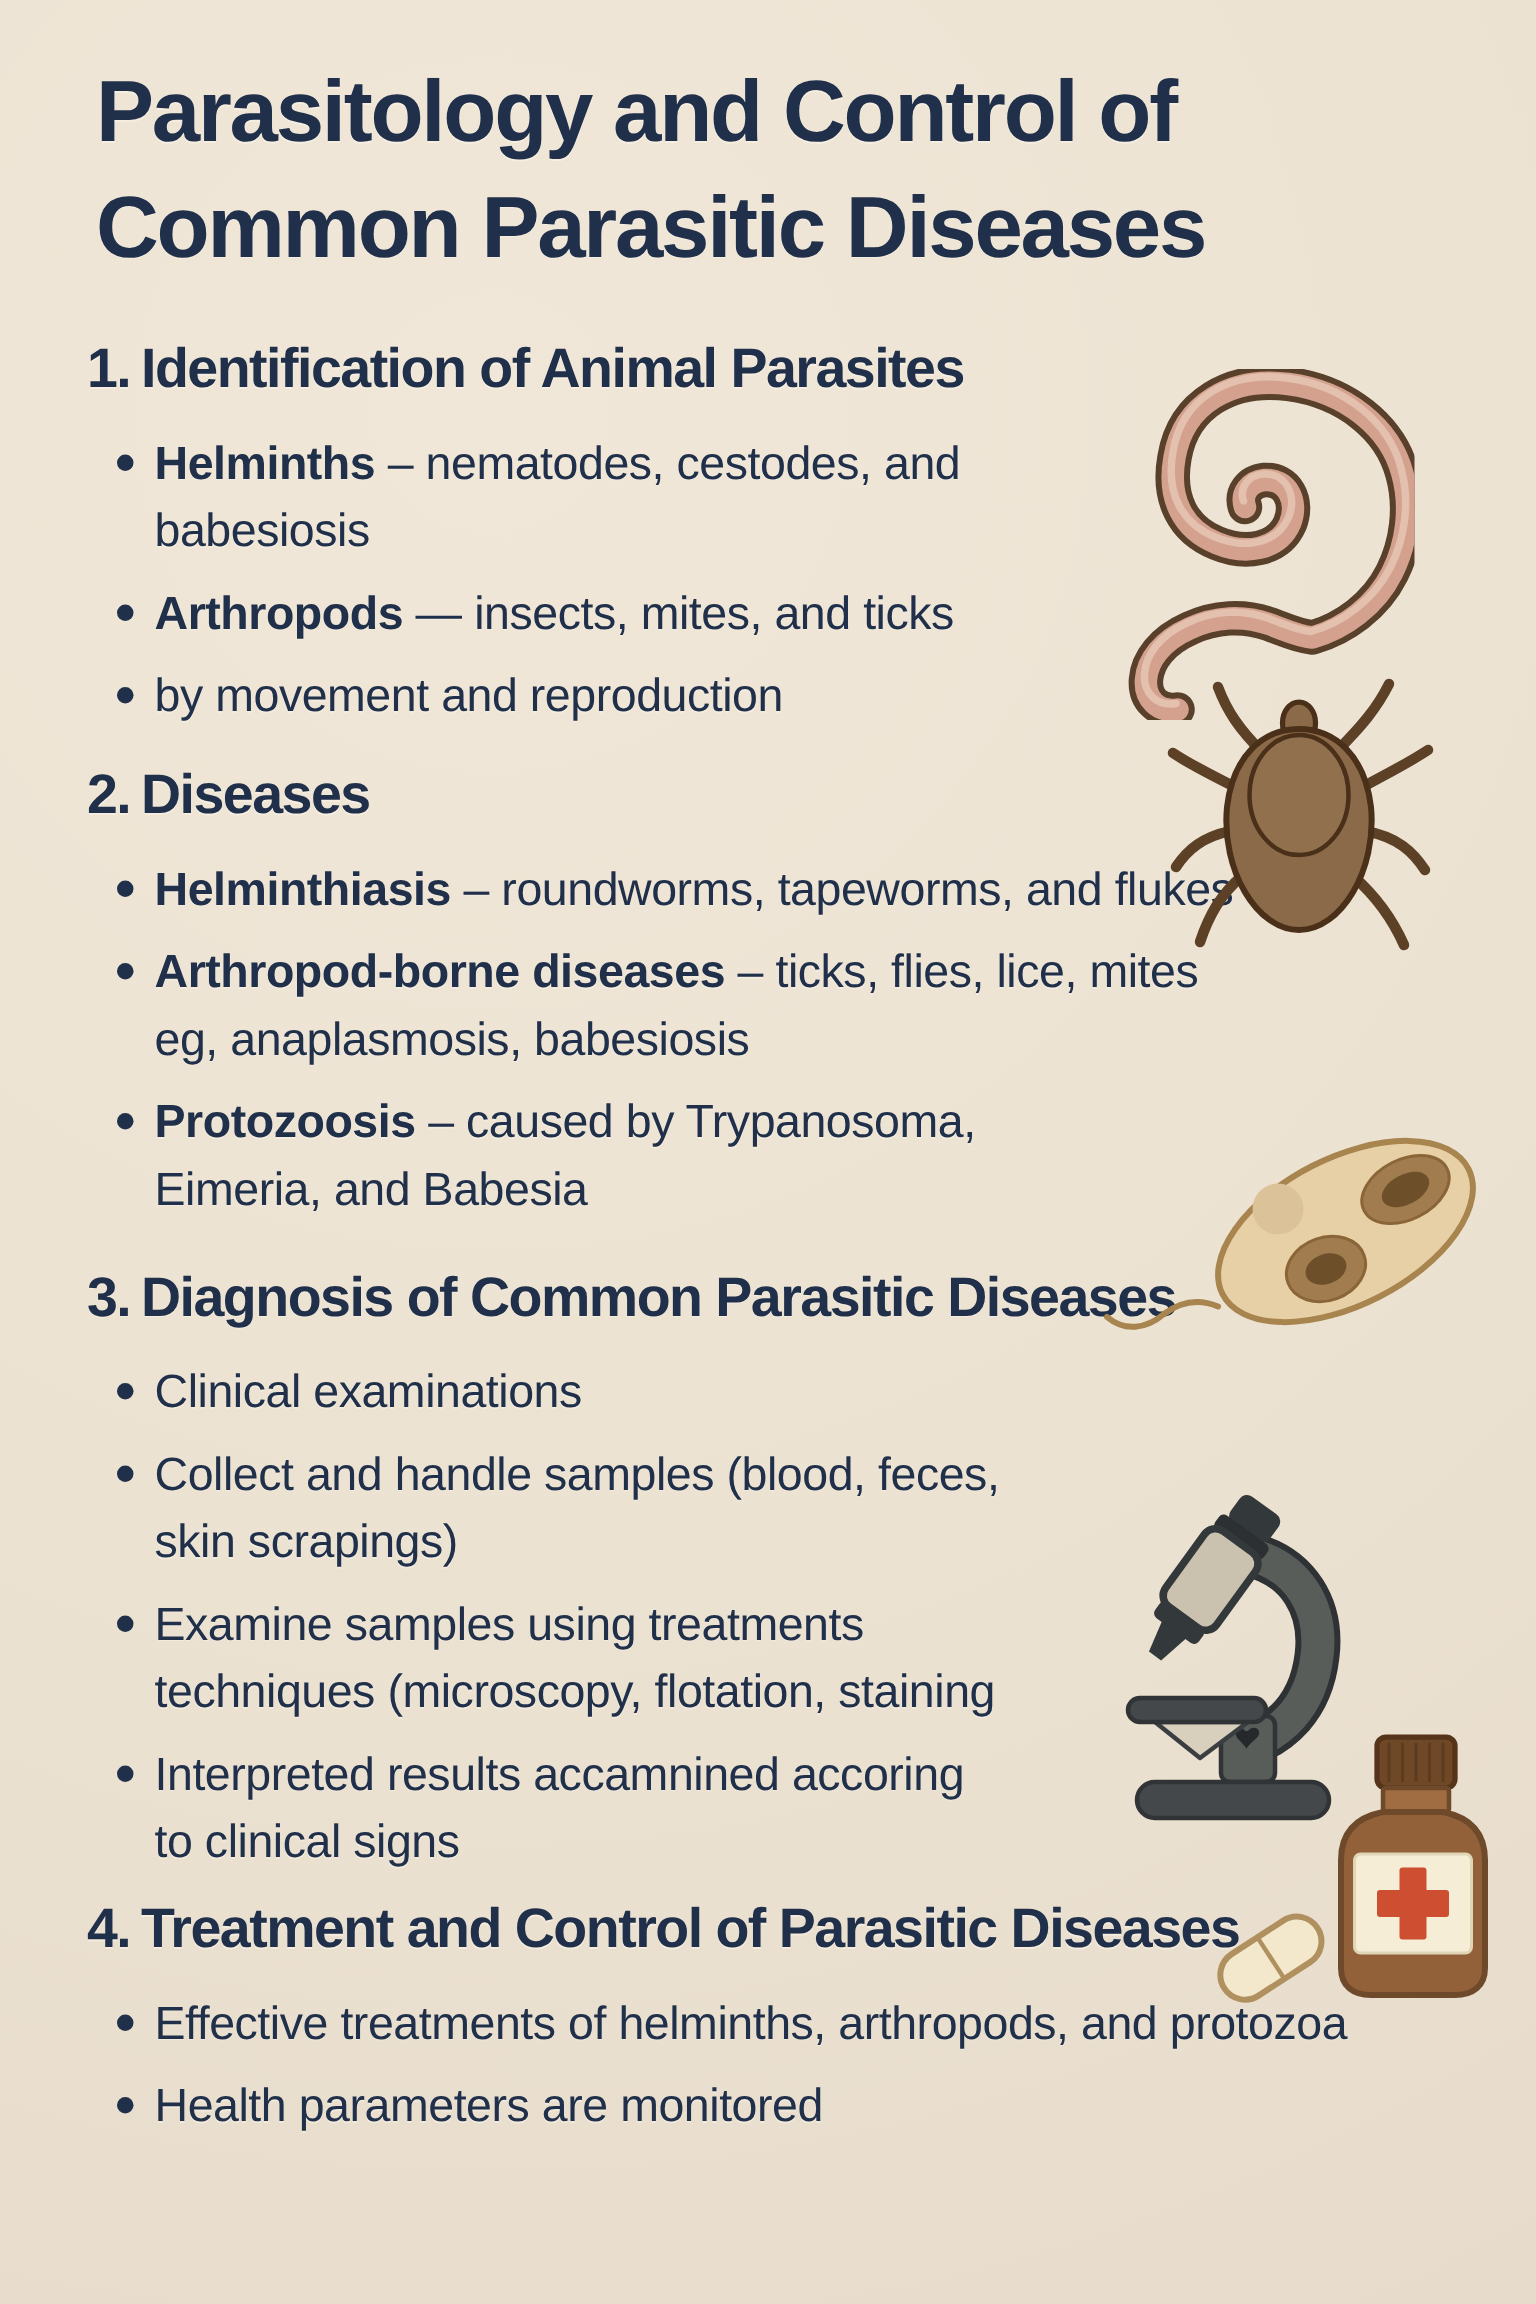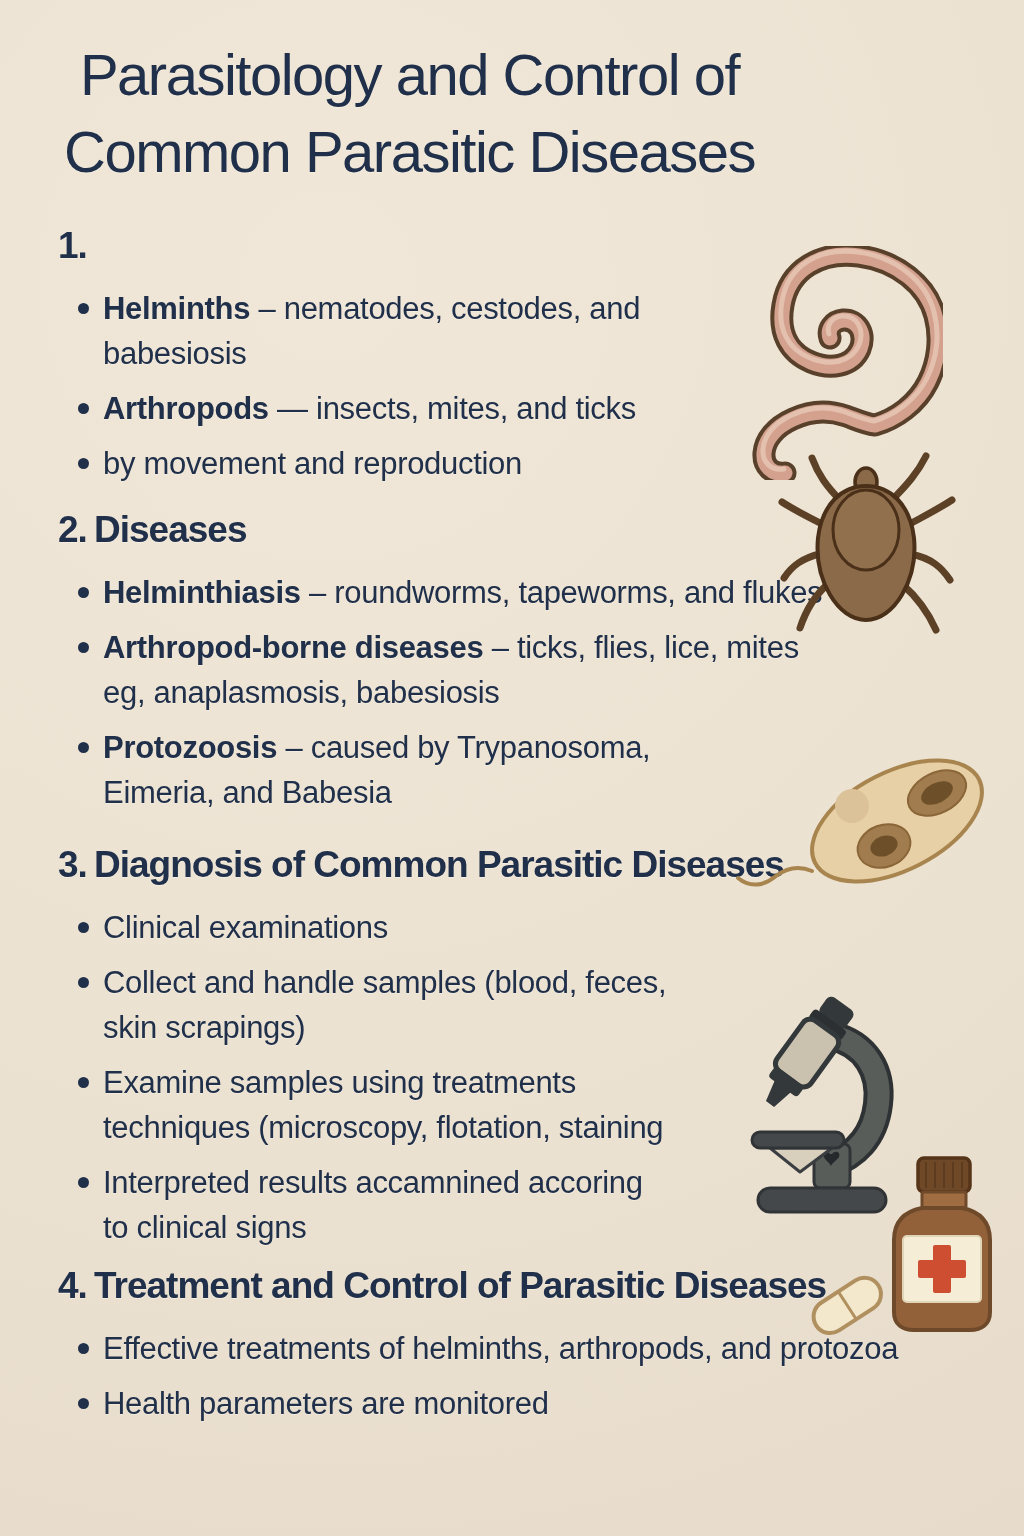--- a/index.html
+++ b/index.html
@@ -2,22 +2,22 @@
 <html><head>
 <meta charset="utf-8">
 <style>
   html,body{margin:0;padding:0;}
   body{width:1024px;height:1536px;overflow:hidden;
        font-family:"Liberation Sans","DejaVu Sans",sans-serif;}
   .page{position:relative;width:1024px;height:1536px;
         background:radial-gradient(circle at 32% 18%, #f0e7d8 0%, #ece2d2 55%, #e7dccb 100%);
         color:#20304a;}
   .title{position:absolute;left:64px;top:36px;
-         font-size:58px;font-weight:400;line-height:77px;letter-spacing:-1.5px;
-         text-shadow:0 1px 0 rgba(250,243,232,.6);text-align:center;}
+         font-size:58px;font-weight:700;line-height:77px;letter-spacing:-1.5px;
+         text-shadow:0 1px 0 rgba(250,243,232,.6);}
   .content{position:absolute;left:58px;top:222px;width:960px;}
   .sec{display:block;}
   .sec2{margin-top:20px;}
   .sec3{margin-top:26px;}
   .sec4{margin-top:12px;}
   .heading{display:flex;font-size:37px;font-weight:700;line-height:48px;
            letter-spacing:-1px;margin:0 0 16px 0;
            text-shadow:0 1px 0 rgba(250,243,232,.6);}
   .hnum{flex:0 0 36px;}
   .bullets{display:block;}
@@ -37,20 +37,23 @@
 
   <div class="title">
     <div>Parasitology and Control of</div>
     <div>Common Parasitic Diseases</div>
   </div>
 
   <div class="content" id="sections">
       <section class="sec sec1">
         <div class="heading">
           <span class="hnum">1.</span>
+          <span class="htext">
+            <div>Identification of Animal Parasites</div>
+          </span>
         </div>
         <div class="bullets">
           <div class="bullet">
             <div class="line"><span class="bold">Helminths</span><span> – nematodes, cestodes, and</span></div>
             <div class="line"><span>babesiosis</span></div>
           </div>
           <div class="bullet">
             <div class="line"><span class="bold">Arthropods</span><span> — insects, mites, and ticks</span></div>
           </div>
           <div class="bullet">

